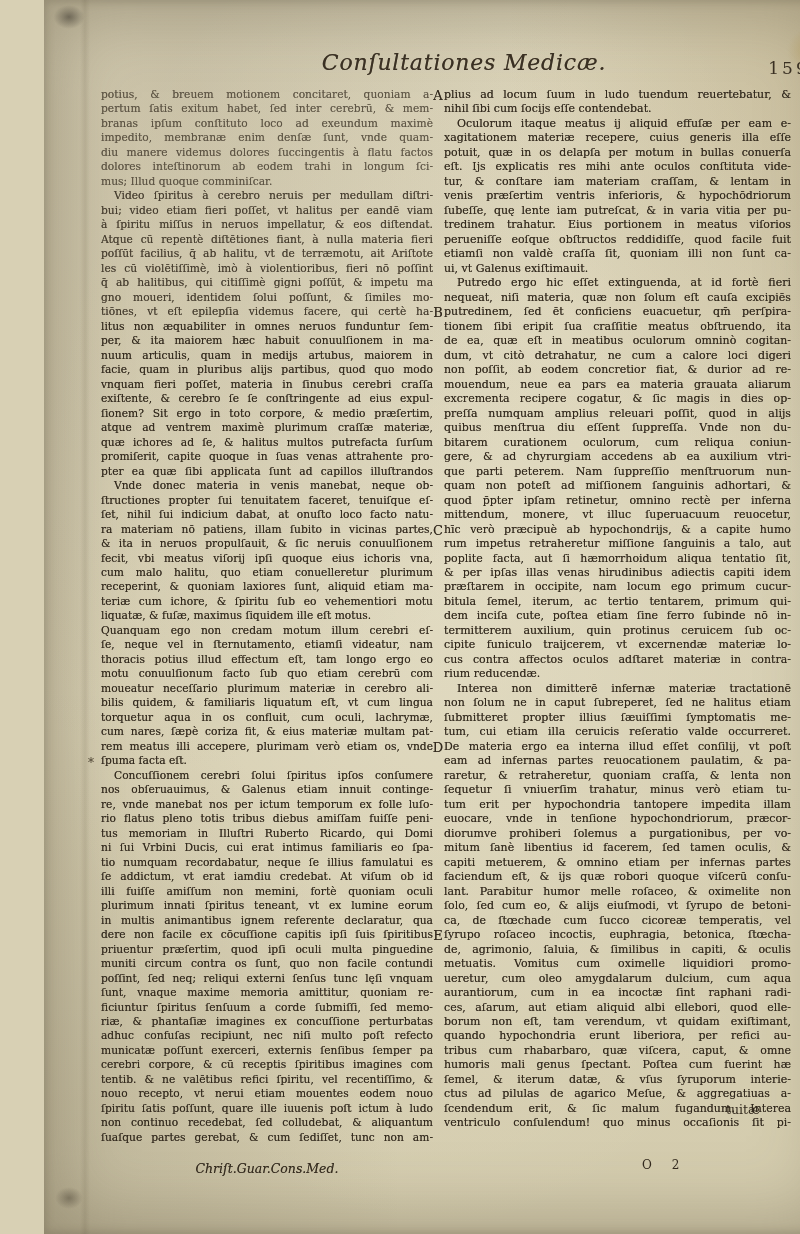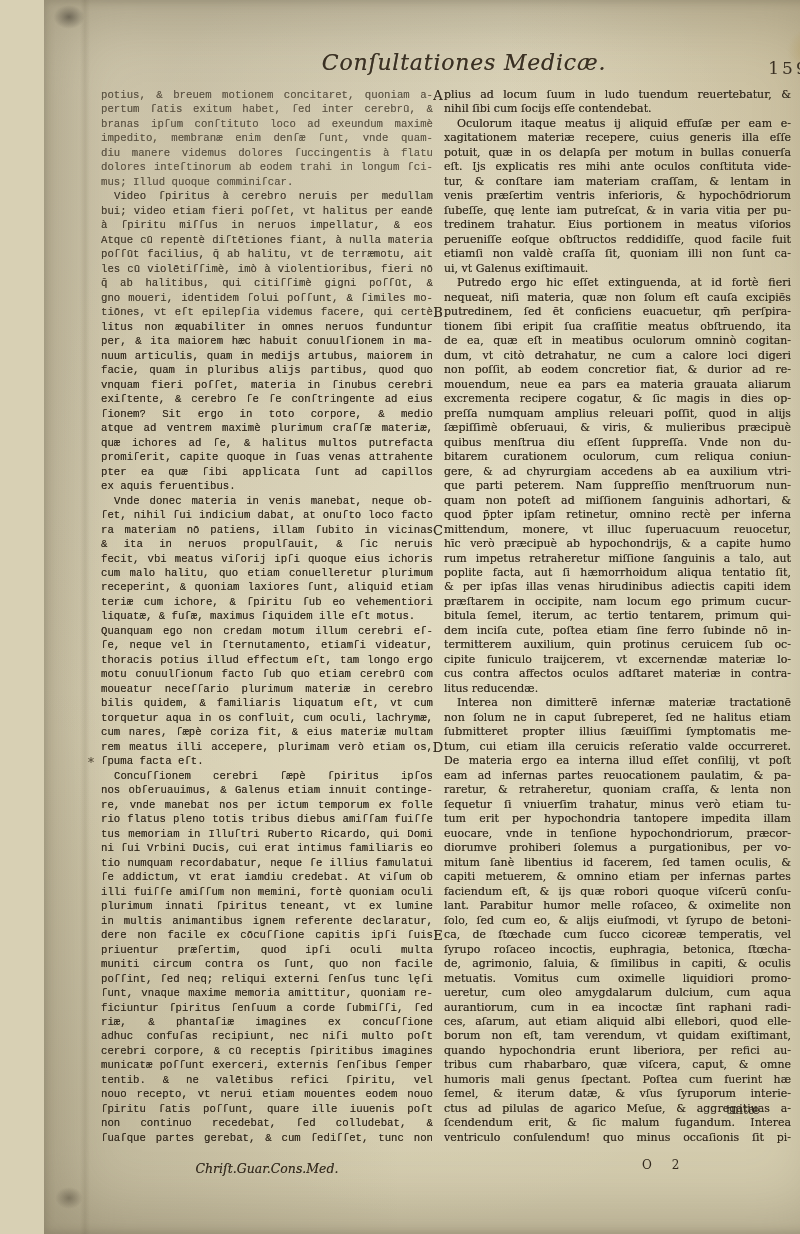--- a/index.html
+++ b/index.html
@@ -33,21 +33,21 @@
     position:absolute;left:250px;top:50px;width:340px;text-align:center;
     font-style:italic;font-size:22px;letter-spacing:.8px;color:#3a3023;
     text-shadow:0 0 .6px rgba(58,48,35,.6);
   }
   .page-number{
     position:absolute;left:705px;top:58px;width:80px;text-align:center;
     font-size:17px;letter-spacing:3px;color:#3a3023;
   }
 
   .col{position:absolute;top:88px;}
-  .col-left{left:57px;width:332px;font-family:Liberation Mono, monospace;}
+  .col-left{left:57px;width:332px;}
   .col-right{left:400px;width:347px;}
   .line{
     height:14.487px;line-height:14.487px;overflow:hidden;
     text-align:justify;text-align-last:justify;
     text-shadow:0 0 .5px rgba(51,42,30,.65);
     white-space:normal;
   }
   .col-left .line{font-size:10.7px;}
   .col-right .line{font-size:11px;}
   .line.end{text-align-last:left;}
@@ -110,61 +110,61 @@
       <div class="line">per, &amp; ita maiorem hæc habuit conuulſionem in ma-</div>
       <div class="line">nuum articulis, quam in medijs artubus, maiorem in</div>
       <div class="line">facie, quam in pluribus alijs partibus, quod quo modo</div>
       <div class="line">vnquam fieri poſſet, materia in ſinubus cerebri craſſa</div>
       <div class="line">exiſtente, &amp; cerebro ſe ſe conſtringente ad eius expul-</div>
       <div class="line">ſionem? Sit ergo in toto corpore, &amp; medio præſertim,</div>
       <div class="line">atque ad ventrem maximè plurimum craſſæ materiæ,</div>
       <div class="line">quæ ichores ad ſe, &amp; halitus multos putrefacta ſurſum</div>
       <div class="line">promiſerit, capite quoque in ſuas venas attrahente pro-</div>
       <div class="line">pter ea quæ ſibi applicata ſunt ad capillos illuſtrandos</div>
-      <div class="line end">ex aquis feruentibus.</div>
       <div class="line indent">Vnde donec materia in venis manebat, neque ob-</div>
+      <div class="line">ſtructiones propter ſui tenuitatem faceret, tenuiſque eſ-</div>
       <div class="line">ſet, nihil ſui indicium dabat, at onuſto loco facto natu-</div>
       <div class="line">ra materiam nō patiens, illam ſubito in vicinas partes,</div>
       <div class="line">&amp; ita in neruos propulſauit, &amp; ſic neruis conuulſionem</div>
       <div class="line">fecit, vbi meatus viſorij ipſi quoque eius ichoris vna,</div>
       <div class="line">cum malo halitu, quo etiam conuelleretur plurimum</div>
       <div class="line">receperint, &amp; quoniam laxiores ſunt, aliquid etiam ma-</div>
       <div class="line">teriæ cum ichore, &amp; ſpiritu ſub eo vehementiori motu</div>
       <div class="line end">liquatæ, &amp; fuſæ, maximus ſiquidem ille eſt motus.</div>
       <div class="line">Quanquam ego non credam motum illum cerebri eſ-</div>
       <div class="line">ſe, neque vel in ſternutamento, etiamſi videatur, nam</div>
       <div class="line">thoracis potius illud effectum eſt, tam longo ergo eo</div>
       <div class="line">motu conuulſionum facto ſub quo etiam cerebrū com</div>
       <div class="line">moueatur neceſſario plurimum materiæ in cerebro ali-</div>
       <div class="line">bilis quidem, &amp; familiaris liquatum eſt, vt cum lingua</div>
       <div class="line">torquetur aqua in os confluit, cum oculi, lachrymæ,</div>
       <div class="line">cum nares, ſæpè coriza fit, &amp; eius materiæ multam pat-</div>
       <div class="line">rem meatus illi accepere, plurimam verò etiam os, vnde</div>
       <div class="line end">ſpuma facta eſt.</div>
-      <div class="line indent">Concuſſionem cerebri ſæpè ſpiritus ipſos conſumere</div>
+      <div class="line indent">Concuſſionem cerebri ſolui ſpiritus ipſos conſumere</div>
       <div class="line">nos obſeruauimus, &amp; Galenus etiam innuit continge-</div>
       <div class="line">re, vnde manebat nos per ictum temporum ex folle luſo-</div>
       <div class="line">rio flatus pleno totis tribus diebus amiſſam fuiſſe peni-</div>
       <div class="line">tus memoriam in Illuſtri Ruberto Ricardo, qui Domi</div>
       <div class="line">ni ſui Vrbini Ducis, cui erat intimus familiaris eo ſpa-</div>
       <div class="line">tio numquam recordabatur, neque ſe illius famulatui es</div>
       <div class="line">ſe addictum, vt erat iamdiu credebat. At viſum ob id</div>
       <div class="line">illi fuiſſe amiſſum non memini, fortè quoniam oculi</div>
       <div class="line">plurimum innati ſpiritus teneant, vt ex lumine eorum</div>
       <div class="line">in multis animantibus ignem referente declaratur, qua</div>
       <div class="line">dere non facile ex cōcuſſione capitis ipſi ſuis ſpiritibus</div>
       <div class="line">priuentur præſertim, quod ipſi oculi multa pinguedine</div>
       <div class="line">muniti circum contra os ſunt, quo non facile contundi</div>
       <div class="line">poſſint, ſed neq; reliqui externi ſenſus tunc lęſi vnquam</div>
       <div class="line">ſunt, vnaque maxime memoria amittitur, quoniam re-</div>
       <div class="line">ficiuntur ſpiritus ſenſuum a corde ſubmiſſi, ſed memo-</div>
       <div class="line">riæ, &amp; phantaſiæ imagines ex concuſſione perturbatas</div>
       <div class="line">adhuc confuſas recipiunt, nec niſi multo poſt refecto</div>
+      <div class="line">municatæ poſſunt exerceri, externis ſenſibus ſemper pa</div>
       <div class="line">cerebri corpore, &amp; cū receptis ſpiritibus imagines com</div>
-      <div class="line">municatæ poſſunt exerceri, externis ſenſibus ſemper pa</div>
       <div class="line">tentib. &amp; ne valētibus refici ſpiritu, vel recentiſſimo, &amp;</div>
       <div class="line">nouo recepto, vt nerui etiam mouentes eodem nouo</div>
       <div class="line">ſpiritu ſatis poſſunt, quare ille iuuenis poſt ictum à ludo</div>
       <div class="line">non continuo recedebat, ſed colludebat, &amp; aliquantum</div>
       <div class="line">ſuaſque partes gerebat, &amp; cum ſediſſet, tunc non am-</div>
     </div>
   <div class="col col-right" id="col-right">
       <div class="line">plius ad locum ſuum in ludo tuendum reuertebatur, &amp;</div>
       <div class="line end">nihil ſibi cum ſocijs eſſe contendebat.</div>
       <div class="line indent">Oculorum itaque meatus ij aliquid effuſæ per eam e-</div>
@@ -181,39 +181,38 @@
       <div class="line indent">Putredo ergo hic eſſet extinguenda, at id fortè fieri</div>
       <div class="line">nequeat, niſi materia, quæ non ſolum eſt cauſa excipiēs</div>
       <div class="line">putredinem, ſed ēt conficiens euacuetur, qm̄ perſpira-</div>
       <div class="line">tionem ſibi eripit ſua craſſitie meatus obſtruendo, ita</div>
       <div class="line">de ea, quæ eſt in meatibus oculorum omninò cogitan-</div>
       <div class="line">dum, vt citò detrahatur, ne cum a calore loci digeri</div>
       <div class="line">non poſſit, ab eodem concretior fiat, &amp; durior ad re-</div>
       <div class="line">mouendum, neue ea pars ea materia grauata aliarum</div>
       <div class="line">excrementa recipere cogatur, &amp; ſic magis in dies op-</div>
       <div class="line">preſſa numquam amplius releuari poſſit, quod in alijs</div>
-      <div class="line">ſæpiſſimè obſeruaui, &amp; viris, &amp; mulieribus præcipuè</div>
       <div class="line">quibus menſtrua diu eſſent ſuppreſſa. Vnde non du-</div>
       <div class="line">bitarem curationem oculorum, cum reliqua coniun-</div>
       <div class="line">gere, &amp; ad chyrurgiam accedens ab ea auxilium vtri-</div>
       <div class="line">que parti peterem. Nam ſuppreſſio menſtruorum nun-</div>
       <div class="line">quam non poteſt ad miſſionem ſanguinis adhortari, &amp;</div>
       <div class="line">quod p̄pter ipſam retinetur, omnino rectè per inferna</div>
       <div class="line">mittendum, monere, vt illuc ſuperuacuum reuocetur,</div>
       <div class="line">hīc verò præcipuè ab hypochondrijs, &amp; a capite humo</div>
       <div class="line">rum impetus retraheretur miſſione ſanguinis a talo, aut</div>
       <div class="line">poplite facta, aut ſi hæmorrhoidum aliqua tentatio ſit,</div>
       <div class="line">&amp; per ipſas illas venas hirudinibus adiectis capiti idem</div>
       <div class="line">præſtarem in occipite, nam locum ego primum cucur-</div>
       <div class="line">bitula ſemel, iterum, ac tertio tentarem, primum qui-</div>
       <div class="line">dem inciſa cute, poſtea etiam ſine ferro ſubinde nō in-</div>
       <div class="line">termitterem auxilium, quin protinus ceruicem ſub oc-</div>
       <div class="line">cipite funiculo traijcerem, vt excernendæ materiæ lo-</div>
       <div class="line">cus contra affectos oculos adſtaret materiæ in contra-</div>
-      <div class="line end">litus reducendæ.</div>
+      <div class="line end">rium reducendæ.</div>
       <div class="line indent">Interea non dimitterē infernæ materiæ tractationē</div>
       <div class="line">non ſolum ne in caput ſubreperet, ſed ne halitus etiam</div>
       <div class="line">ſubmitteret propter illius ſæuiſſimi ſymptomatis me-</div>
       <div class="line">tum, cui etiam illa ceruicis reſeratio valde occurreret.</div>
       <div class="line">De materia ergo ea interna illud eſſet conſilij, vt poſt</div>
       <div class="line">eam ad infernas partes reuocationem paulatim, &amp; pa-</div>
       <div class="line">raretur, &amp; retraheretur, quoniam craſſa, &amp; lenta non</div>
       <div class="line">ſequetur ſi vniuerſim trahatur, minus verò etiam tu-</div>
       <div class="line">tum erit per hypochondria tantopere impedita illam</div>
       <div class="line">euocare, vnde in tenſione hypochondriorum, præcor-</div>

